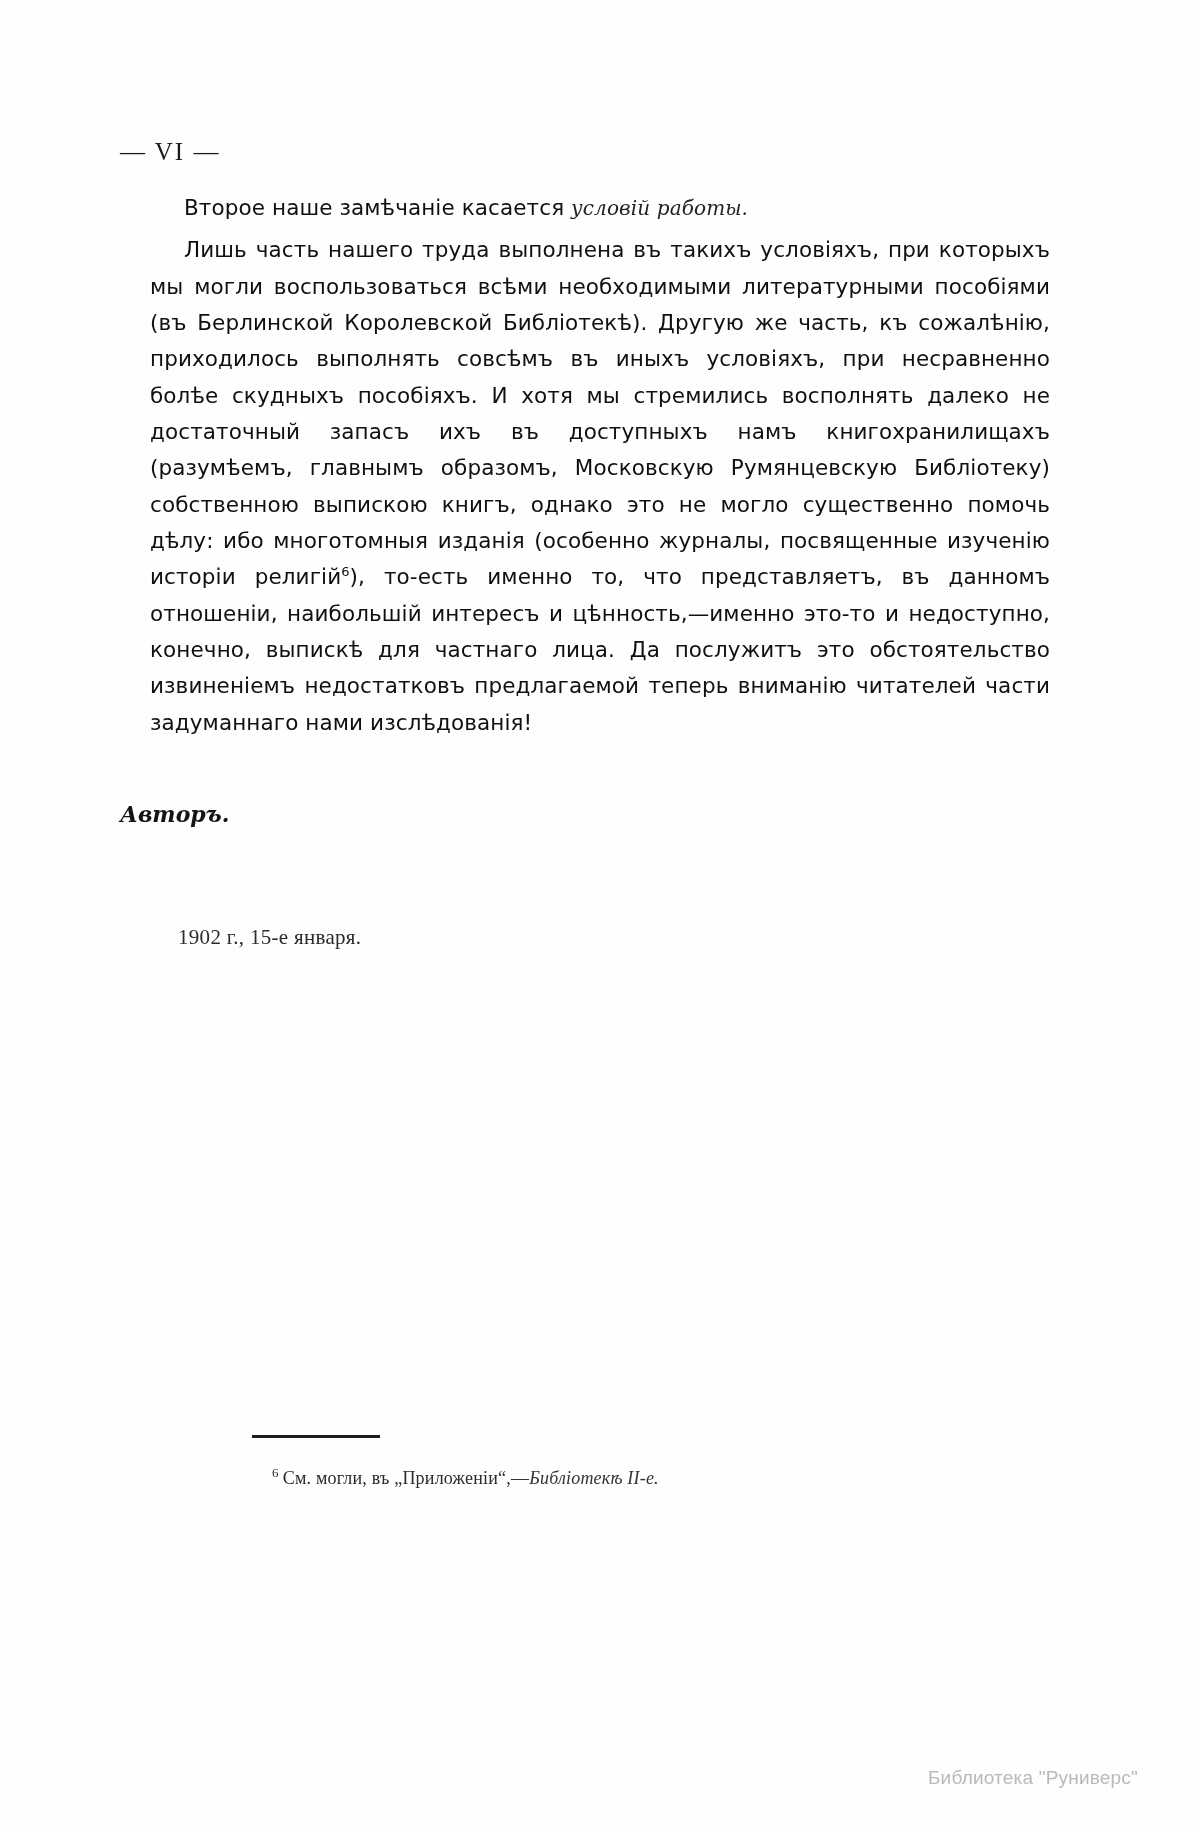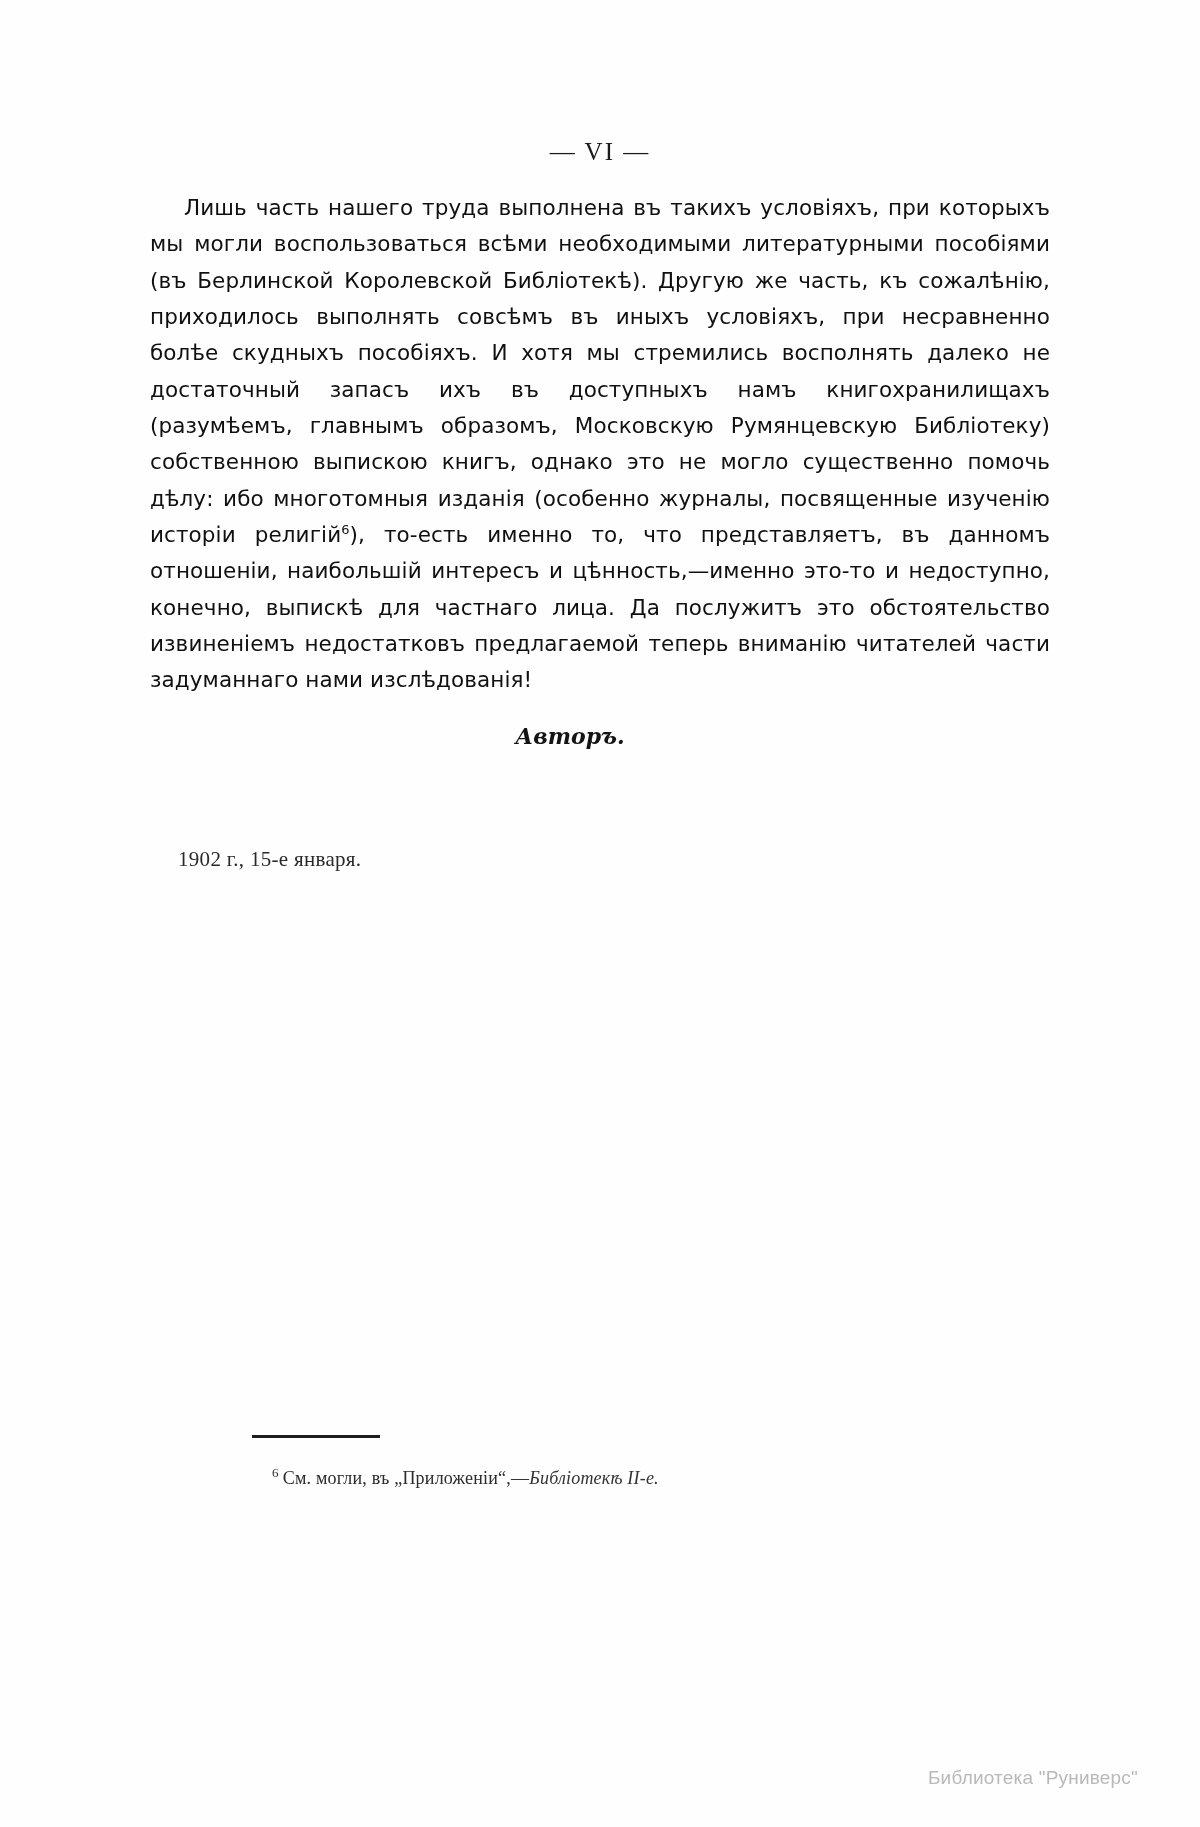--- a/index.html
+++ b/index.html
@@ -24,21 +24,20 @@
     background: #fefefe;
   }
   .scan {
     position: absolute;
     left: 120px;
     top: 90px;
     width: 960px;
     height: 1640px;
   }
   .page-number {
-    text-align: center;
     font-family: "Liberation Serif", serif;
     font-size: 25px;
     letter-spacing: 2px;
     color: #1b1b1b;
     margin-top: 48px;
     margin-bottom: 24px;
     font-weight: 400;
   }
   .body-text {
     width: 900px;
@@ -62,22 +61,22 @@
     font-family: "DejaVu Serif", serif;
     font-size: 20px;
     color: #232323;
   }
   sup.fn {
     font-size: 13px;
     vertical-align: super;
   }
   .signature {
     width: 900px;
-    margin: 24px auto 0 auto;
-    text-align: center;
+    margin: 60px auto 0 auto;
+    text-align: left;
     padding-right: 110px;
     font-family: "DejaVu Serif", serif;
     font-style: italic;
     font-weight: bold;
     font-size: 22px;
     color: #141414;
   }
   .datestamp {
     width: 900px;
     margin: 98px auto 0 auto;
@@ -127,20 +126,21 @@
 </head>
 <body>
 
 <div class="page">
   <div class="scan">
 
     <div class="page-number">— VI —</div>
 
     <div class="body-text">
 
+      <p class="para first"><span>Второе наше замѣчаніе касается </span><span class="ital">условій работы.</span></p>
 
       <p class="para"><span>Лишь часть нашего труда выполнена въ такихъ условіяхъ, при которыхъ мы могли воспользоваться всѣми необходимыми литературными пособіями (въ Берлинской Королевской Библіотекѣ). Другую же часть, къ сожалѣнію, приходилось выполнять совсѣмъ въ иныхъ условіяхъ, при несравненно болѣе скудныхъ пособіяхъ. И хотя мы стремились восполнять далеко не достаточный запасъ ихъ въ доступныхъ намъ книгохранилищахъ (разумѣемъ, главнымъ образомъ, Московскую Румянцевскую Библіотеку) собственною выпискою книгъ, однако это не могло существенно помочь дѣлу: ибо многотомныя изданія (особенно журналы, посвященные изученію исторіи религій</span><sup class="fn">6</sup><span>), то-есть именно то, что представляетъ, въ данномъ отношеніи, наибольшій интересъ и цѣнность,—именно это-то и недоступно, конечно, выпискѣ для частнаго лица. Да послужитъ это обстоятельство извиненіемъ недостатковъ предлагаемой теперь вниманію читателей части задуманнаго нами изслѣдованія!</span></p>
 
     </div>
 
     <div class="signature">Авторъ.</div>
 
     <div class="datestamp">1902 г., 15-е января.</div>
 
     <div class="footnote-rule"></div>

